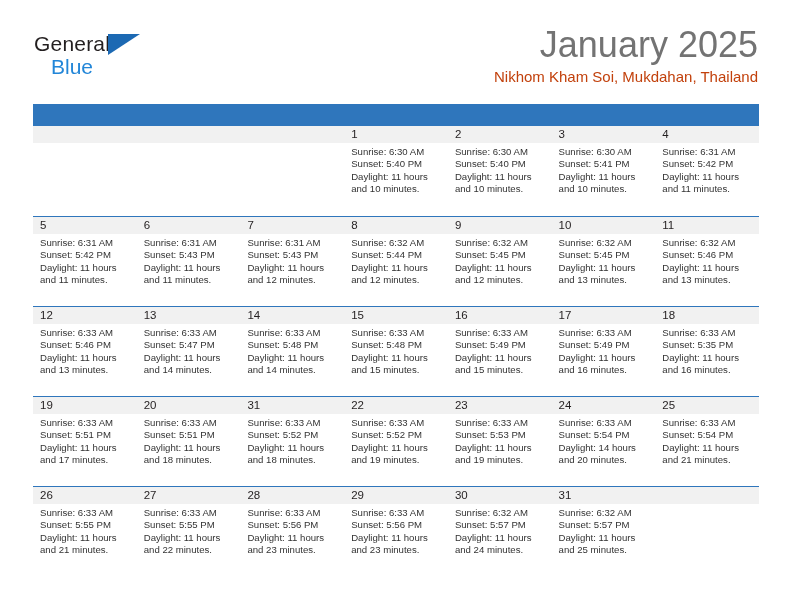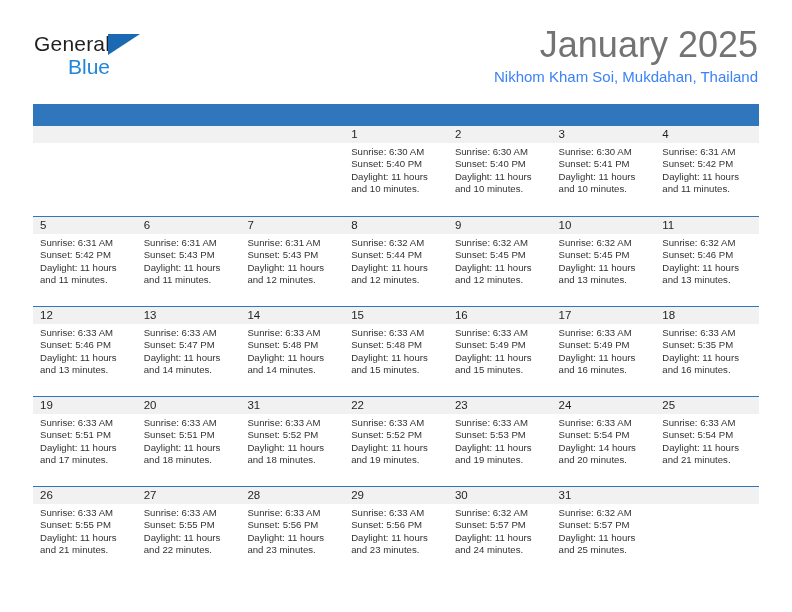--- a/index.html
+++ b/index.html
@@ -50,21 +50,21 @@
     position: absolute;
     left: 74px;
     top: 2px;
     width: 0;
     height: 0;
     border-left: 32px solid #1c69b3;
     border-bottom: 21px solid transparent;
   }
   .logo-blue {
     position: absolute;
-    left: 34px;
+    left: 17px;
     top: 23px;
     font-size: 21px;
     color: #2286d8;
     line-height: 24px;
   }
   .logo-bar {
     position: absolute;
     left: 23px;
     top: 22px;
     width: 2px;
@@ -80,21 +80,21 @@
   }
   .cal-title {
     font-size: 36px;
     color: #737373;
     line-height: 34px;
     white-space: nowrap;
   }
   .cal-subtitle {
     margin-top: 6px;
     font-size: 15px;
-    color: #3b82f6;
+    color: #c2410c;
     line-height: 18px;
     white-space: nowrap;
   }
 
   
   .calendar {
     position: absolute;
     left: 33px;
     top: 104px;
     width: 726px;

